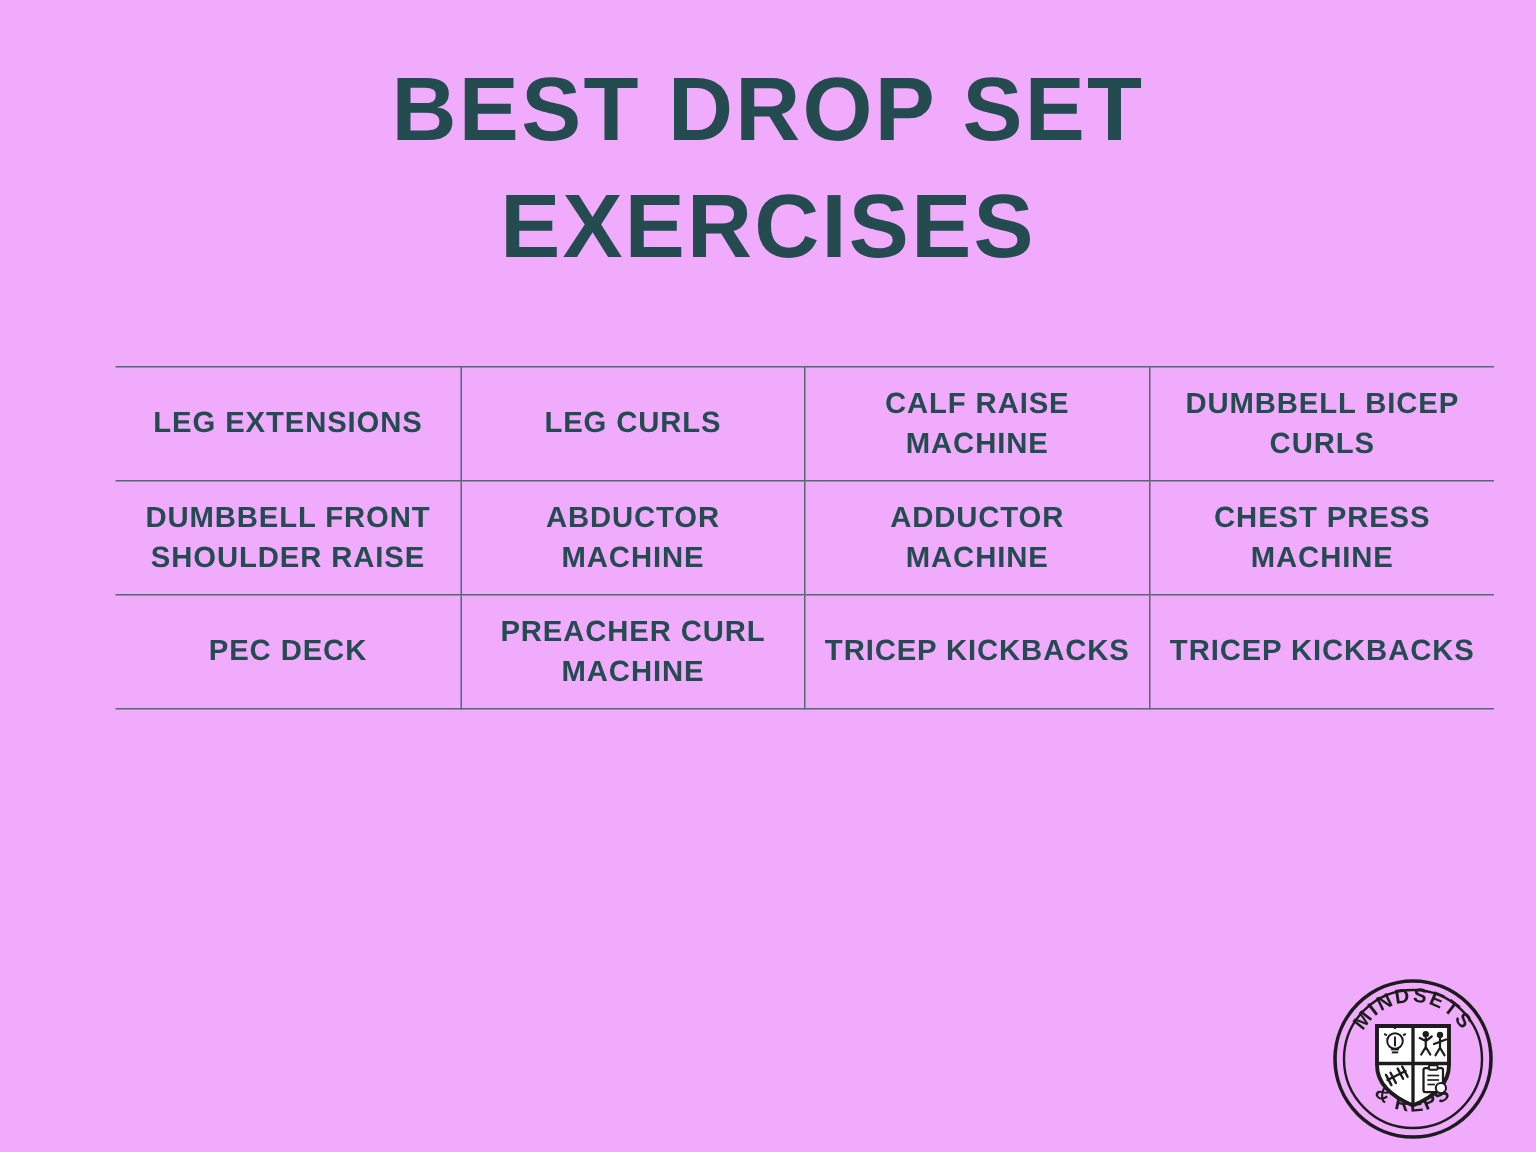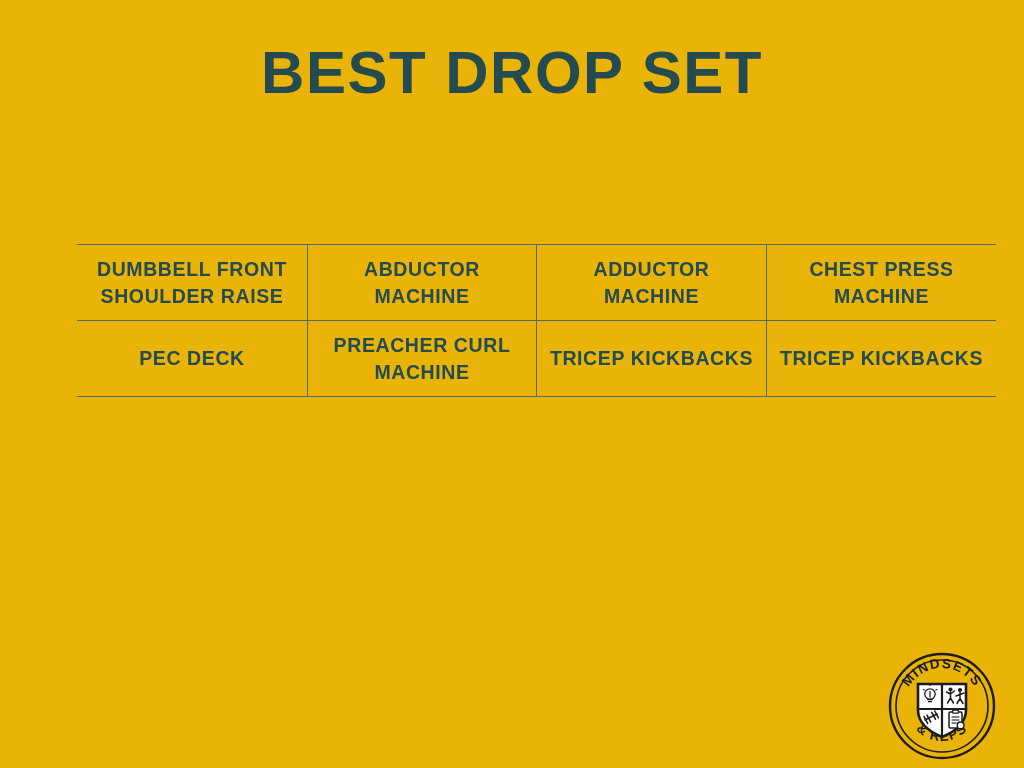--- a/index.html
+++ b/index.html
@@ -11,21 +11,21 @@
     height: 768px;
     background: #ffffff;
     font-family: "Liberation Sans", sans-serif;
     overflow: hidden;
     position: relative;
   }
 
   .page {
     position: absolute;
     inset: 0;
-    background: #eab308;
+    background: #f0abfc;
   }
 
   
   .title-block {
     position: absolute;
     left: 0;
     top: 34px;
     width: 1024px;
     text-align: center;
   }
@@ -95,24 +95,31 @@
     height: 112px;
   }
 </style>
 </head>
 <body>
 
 <div class="page">
 
   <div class="title-block">
     <span class="title-line">BEST DROP SET</span>
+    <span class="title-line">EXERCISES</span>
   </div>
 
   <table class="exercise-table">
     <tbody>
+      <tr>
+        <td class="col-1">LEG EXTENSIONS</td>
+        <td class="col-2">LEG CURLS</td>
+        <td class="col-3">CALF RAISE MACHINE</td>
+        <td class="col-4">DUMBBELL BICEP CURLS</td>
+      </tr>
       <tr>
         <td class="col-1">DUMBBELL FRONT SHOULDER RAISE</td>
         <td class="col-2">ABDUCTOR MACHINE</td>
         <td class="col-3">ADDUCTOR MACHINE</td>
         <td class="col-4">CHEST PRESS MACHINE</td>
       </tr>
       <tr>
         <td class="col-1">PEC DECK</td>
         <td class="col-2">PREACHER CURL MACHINE</td>
         <td class="col-3">TRICEP KICKBACKS</td>

